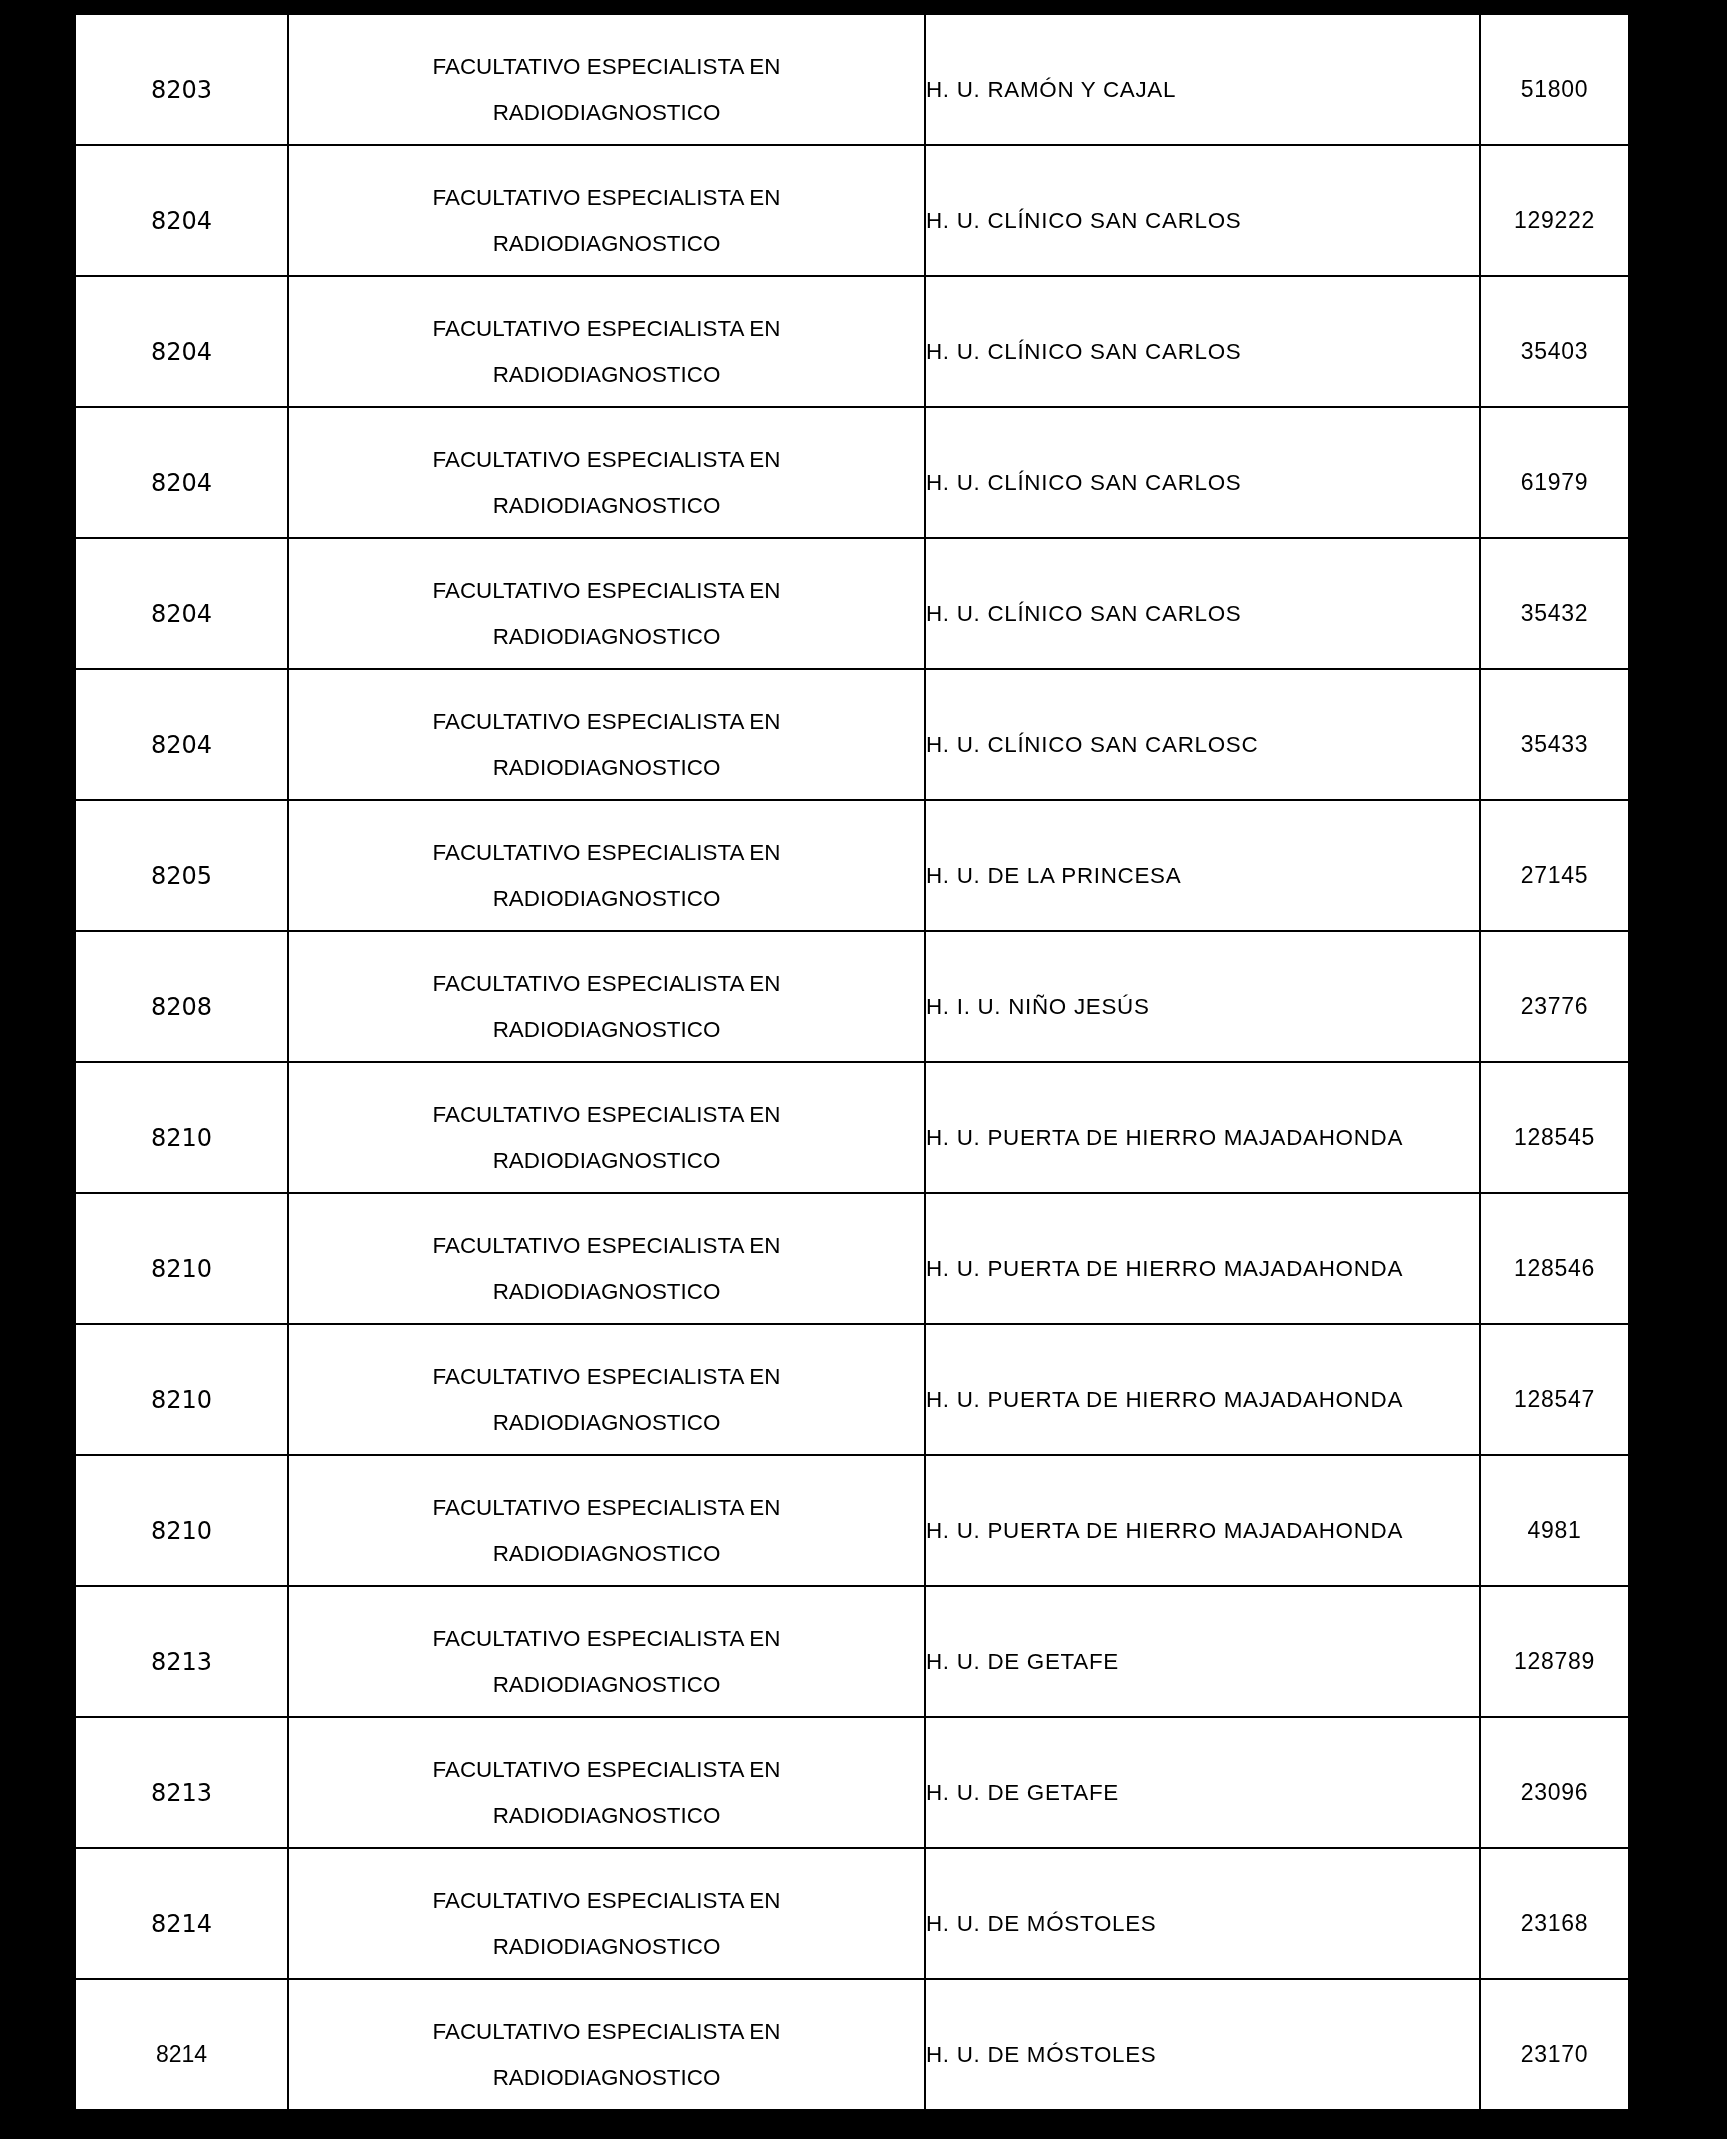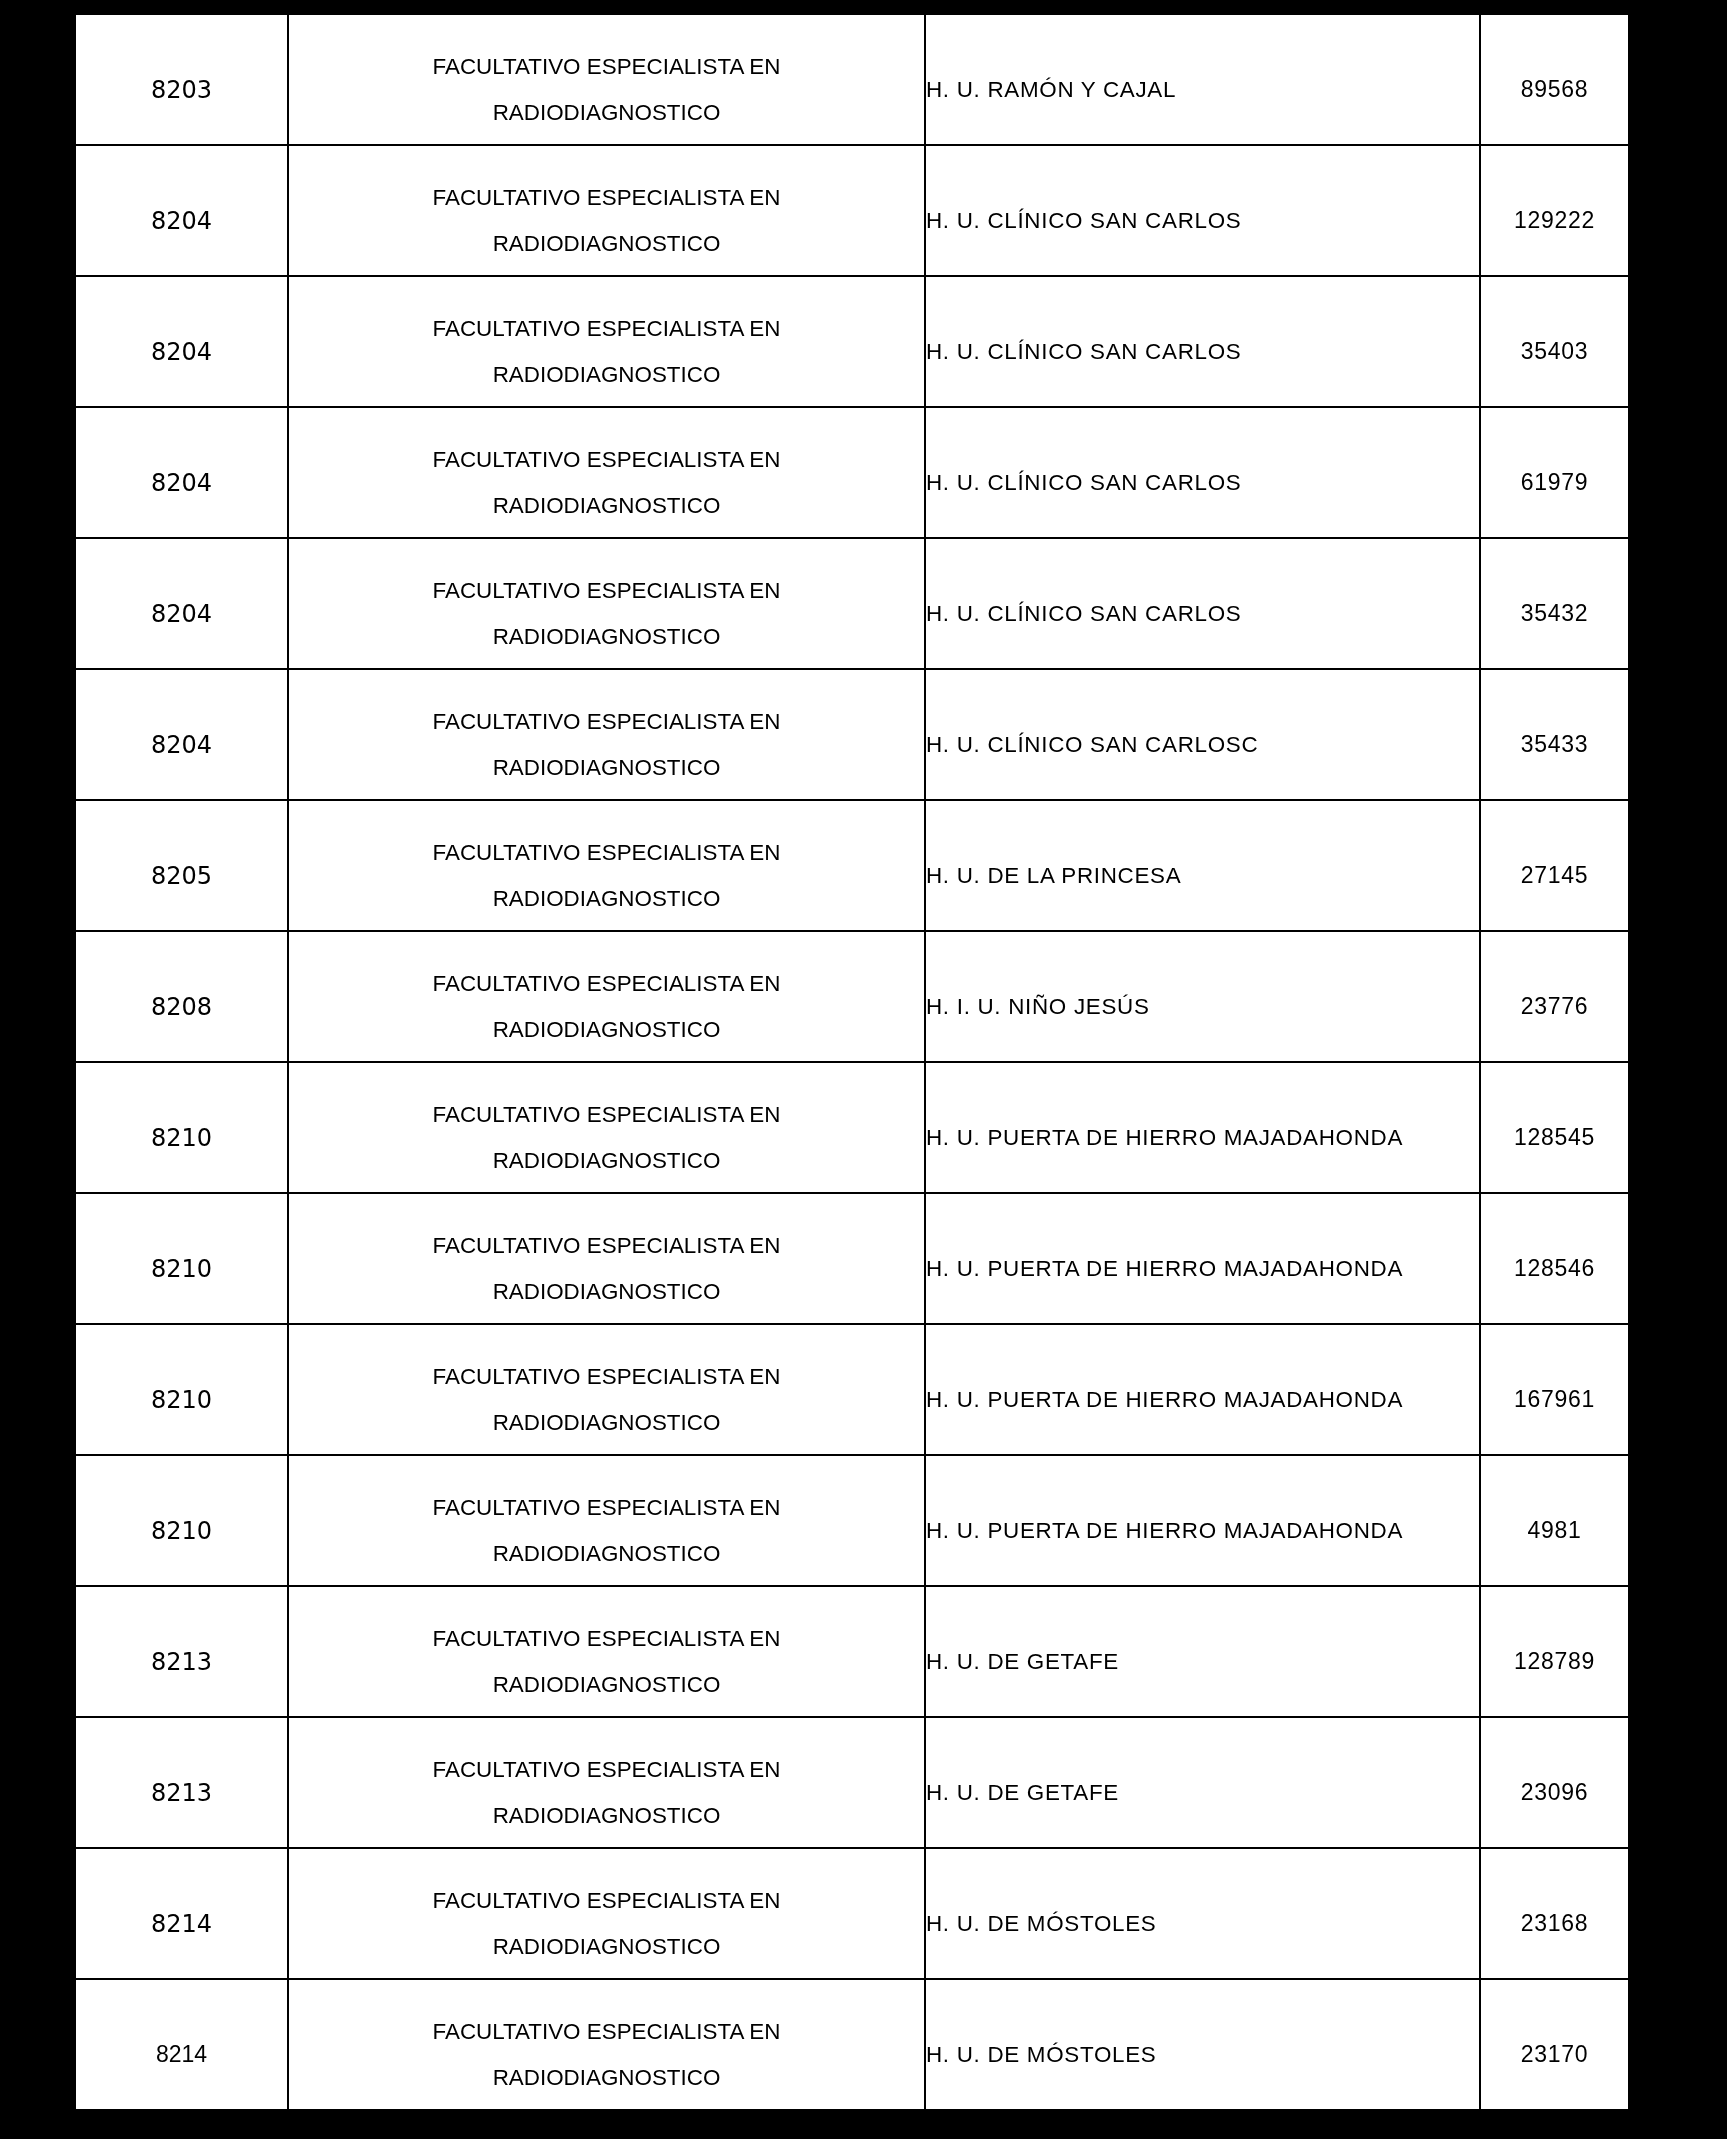--- a/index.html
+++ b/index.html
@@ -97,21 +97,21 @@
         <div class="pos-line">RADIODIAGNOSTICO</div>
       </div>
     </td>
     <td class="hospital-cell">
       <div class="inner">
         <span class="hospital-text">H. U. RAMÓN Y CAJAL</span>
       </div>
     </td>
     <td class="number-cell">
       <div class="inner">
-        <span class="number-text">89568</span>
+        <span class="number-text">51800</span>
       </div>
     </td>
   </tr>
         <tr>
     <td class="code-cell">
       <div class="inner">
         <span class="code-text">8204</span>
       </div>
     </td>
     <td class="position-cell">
@@ -327,21 +327,21 @@
         <div class="pos-line">RADIODIAGNOSTICO</div>
       </div>
     </td>
     <td class="hospital-cell">
       <div class="inner">
         <span class="hospital-text">H. U. PUERTA DE HIERRO MAJADAHONDA</span>
       </div>
     </td>
     <td class="number-cell">
       <div class="inner">
-        <span class="number-text">167961</span>
+        <span class="number-text">128547</span>
       </div>
     </td>
   </tr>
         <tr>
     <td class="code-cell">
       <div class="inner">
         <span class="code-text">8210</span>
       </div>
     </td>
     <td class="position-cell">

